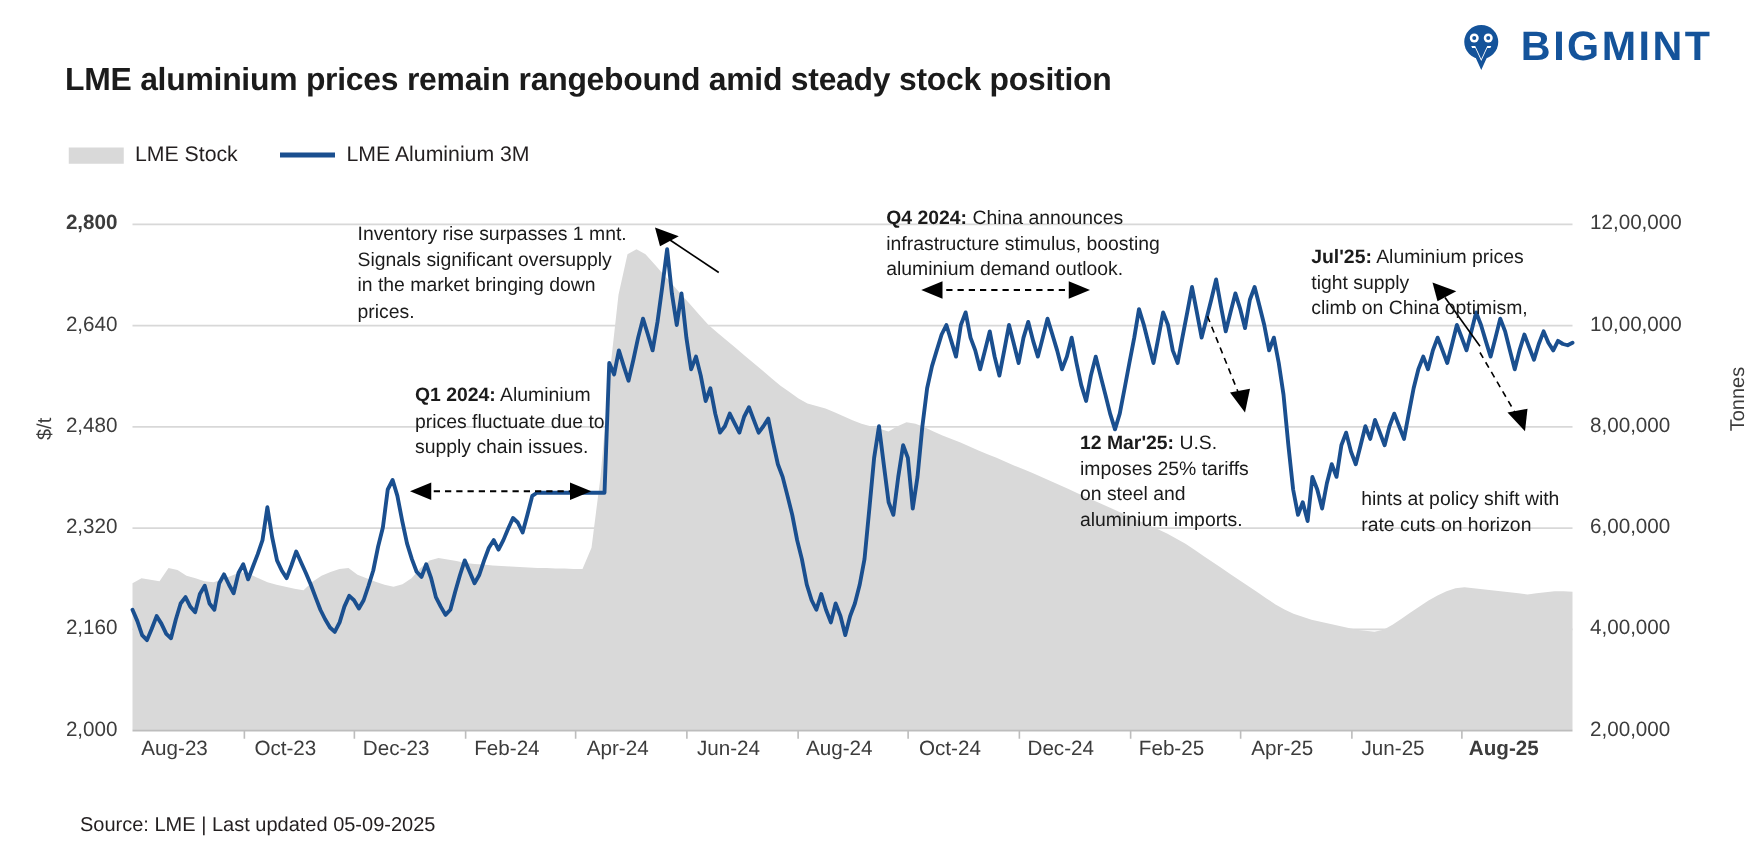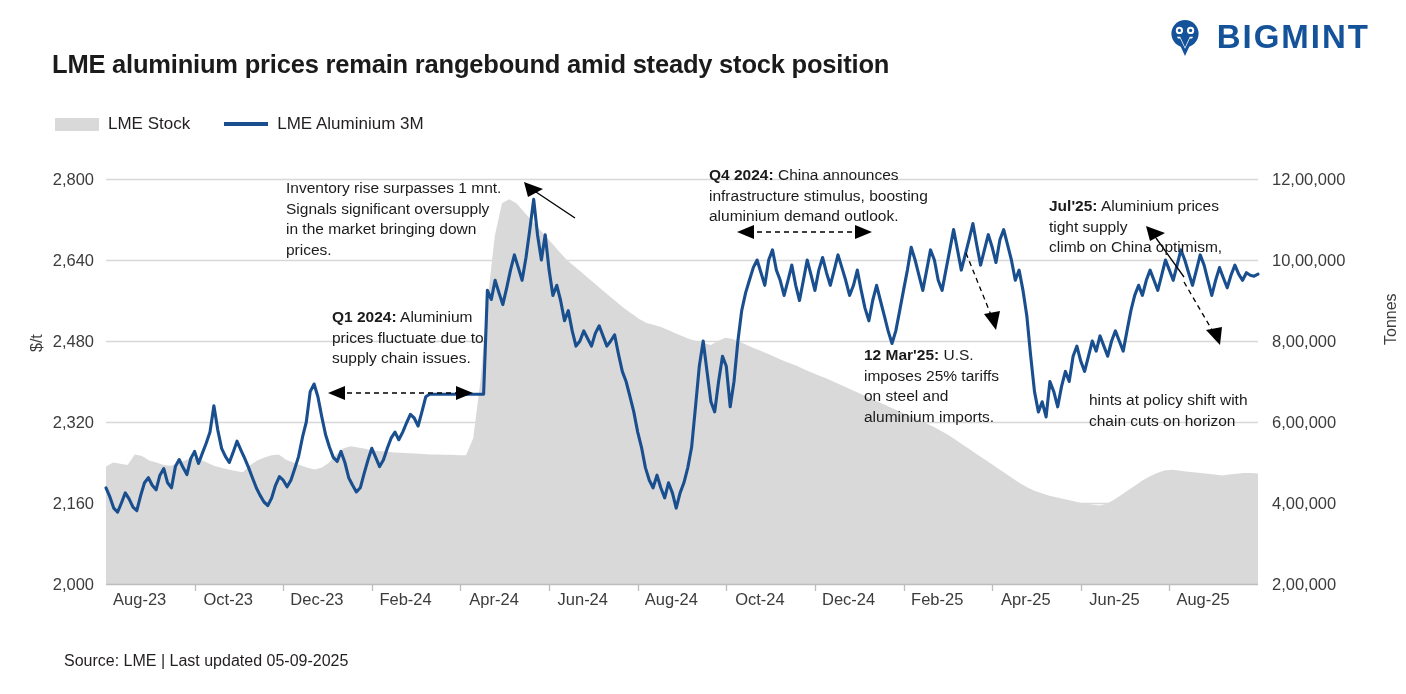--- a/index.html
+++ b/index.html
@@ -149,21 +149,21 @@
       </g>
     </svg>
   </div>
 
   <div id="y-left-ticks">
       <div class="tick tick-left" style="left: 24px; width: 70px; top: 584px;">2,000</div>
       <div class="tick tick-left" style="left: 24px; width: 70px; top: 503px;">2,160</div>
       <div class="tick tick-left" style="left: 24px; width: 70px; top: 422px;">2,320</div>
       <div class="tick tick-left" style="left: 24px; width: 70px; top: 341px;">2,480</div>
       <div class="tick tick-left" style="left: 24px; width: 70px; top: 260px;">2,640</div>
-      <div class="tick tick-left" style="left: 24px; width: 70px; top: 179px;">2,800</div>
+      <div class="tick tick-left" style="left: 24px; width: 70px; top: 179px; font-weight: bold;">2,800</div>
     </div>
   <div id="y-right-ticks">
       <div class="tick tick-right" style="left: 1272px; top: 584px;">2,00,000</div>
       <div class="tick tick-right" style="left: 1272px; top: 503px;">4,00,000</div>
       <div class="tick tick-right" style="left: 1272px; top: 422px;">6,00,000</div>
       <div class="tick tick-right" style="left: 1272px; top: 341px;">8,00,000</div>
       <div class="tick tick-right" style="left: 1272px; top: 260px;">10,00,000</div>
       <div class="tick tick-right" style="left: 1272px; top: 179px;">12,00,000</div>
     </div>
   <div id="x-ticks">
@@ -172,21 +172,21 @@
       <div class="tick tick-x" style="left: 316.905px; top: 590px;">Dec-23</div>
       <div class="tick tick-x" style="left: 405.52px; top: 590px;">Feb-24</div>
       <div class="tick tick-x" style="left: 494.135px; top: 590px;">Apr-24</div>
       <div class="tick tick-x" style="left: 582.751px; top: 590px;">Jun-24</div>
       <div class="tick tick-x" style="left: 671.366px; top: 590px;">Aug-24</div>
       <div class="tick tick-x" style="left: 759.982px; top: 590px;">Oct-24</div>
       <div class="tick tick-x" style="left: 848.597px; top: 590px;">Dec-24</div>
       <div class="tick tick-x" style="left: 937.212px; top: 590px;">Feb-25</div>
       <div class="tick tick-x" style="left: 1025.83px; top: 590px;">Apr-25</div>
       <div class="tick tick-x" style="left: 1114.44px; top: 590px;">Jun-25</div>
-      <div class="tick tick-x" style="left: 1203.06px; top: 590px;">Aug-25</div>
+      <div class="tick tick-x" style="left: 1203.06px; top: 590px; font-weight: bold;">Aug-25</div>
     </div>
 
   <div class="note" style="left:286px;top:178px;width:250px;">
     <div>Inventory rise surpasses 1 mnt.</div>
     <div>Signals significant oversupply</div>
     <div>in the market bringing down</div>
     <div>prices.</div>
   </div>
 
   <div class="note" style="left:332px;top:307px;width:190px;">
@@ -209,18 +209,18 @@
   </div>
 
   <div class="note" style="left:1049px;top:196px;width:215px;">
     <div><b>Jul'25:</b><span> Aluminium prices</span></div>
     <div>tight supply</div>
     <div>climb on China optimism,</div>
   </div>
 
   <div class="note" style="left:1089px;top:390px;width:195px;">
     <div>hints at policy shift with</div>
-    <div>chain cuts on horizon</div>
+    <div>rate cuts on horizon</div>
   </div>
 
   <div class="source">Source: LME | Last updated 05-09-2025</div>
 
 </div>
 
 </body></html>

